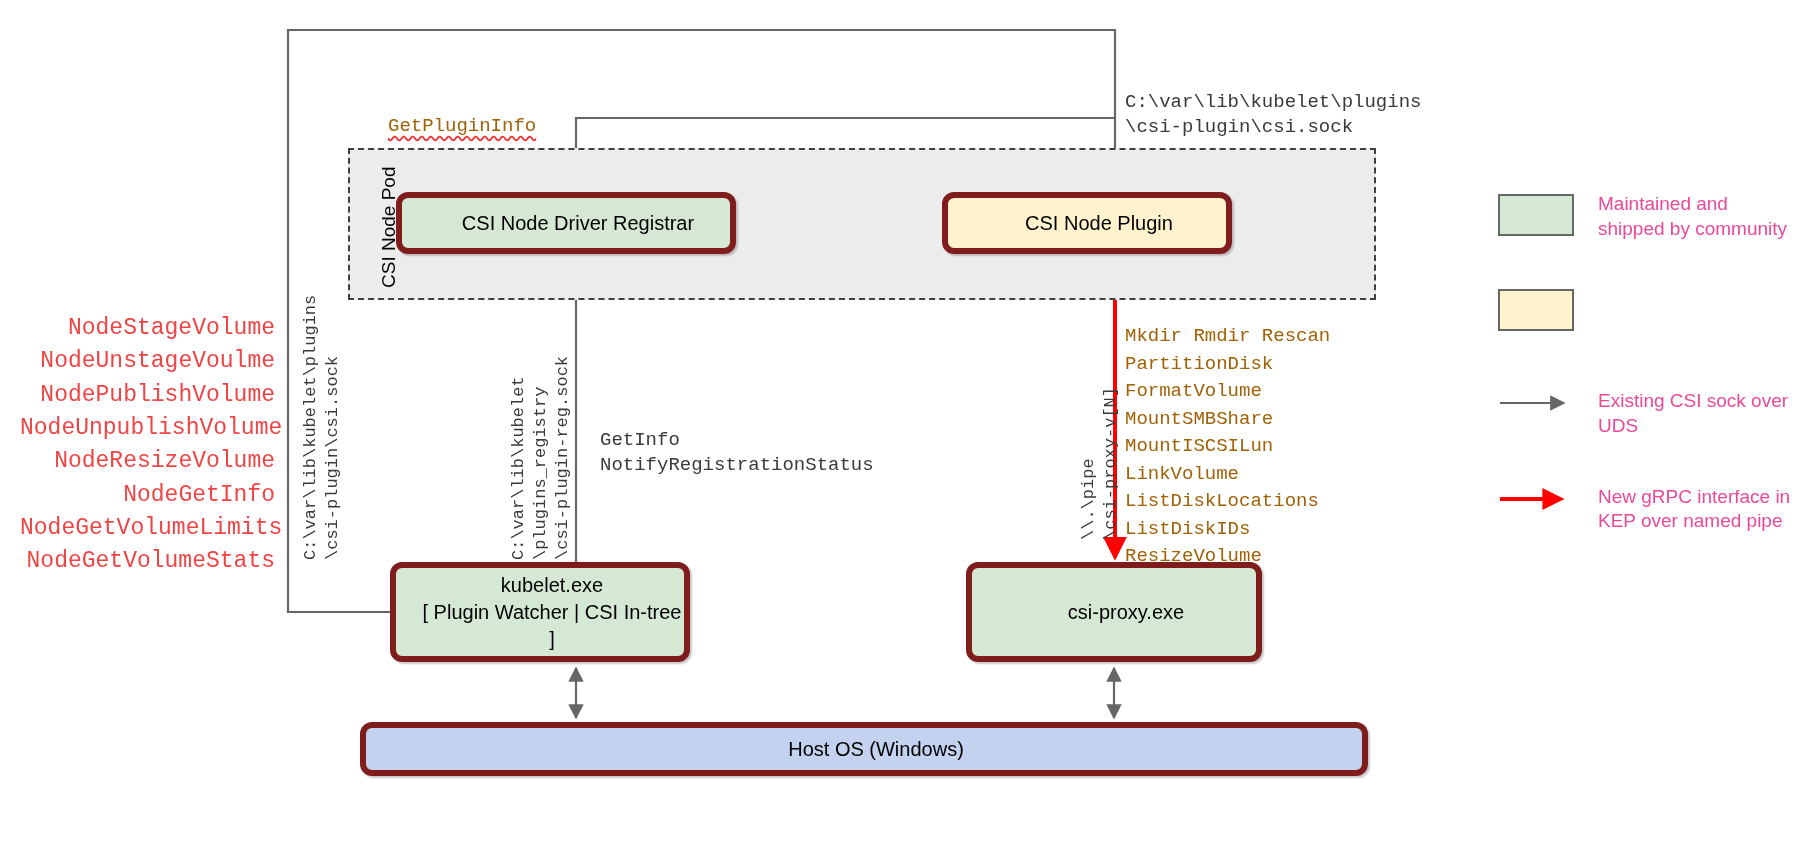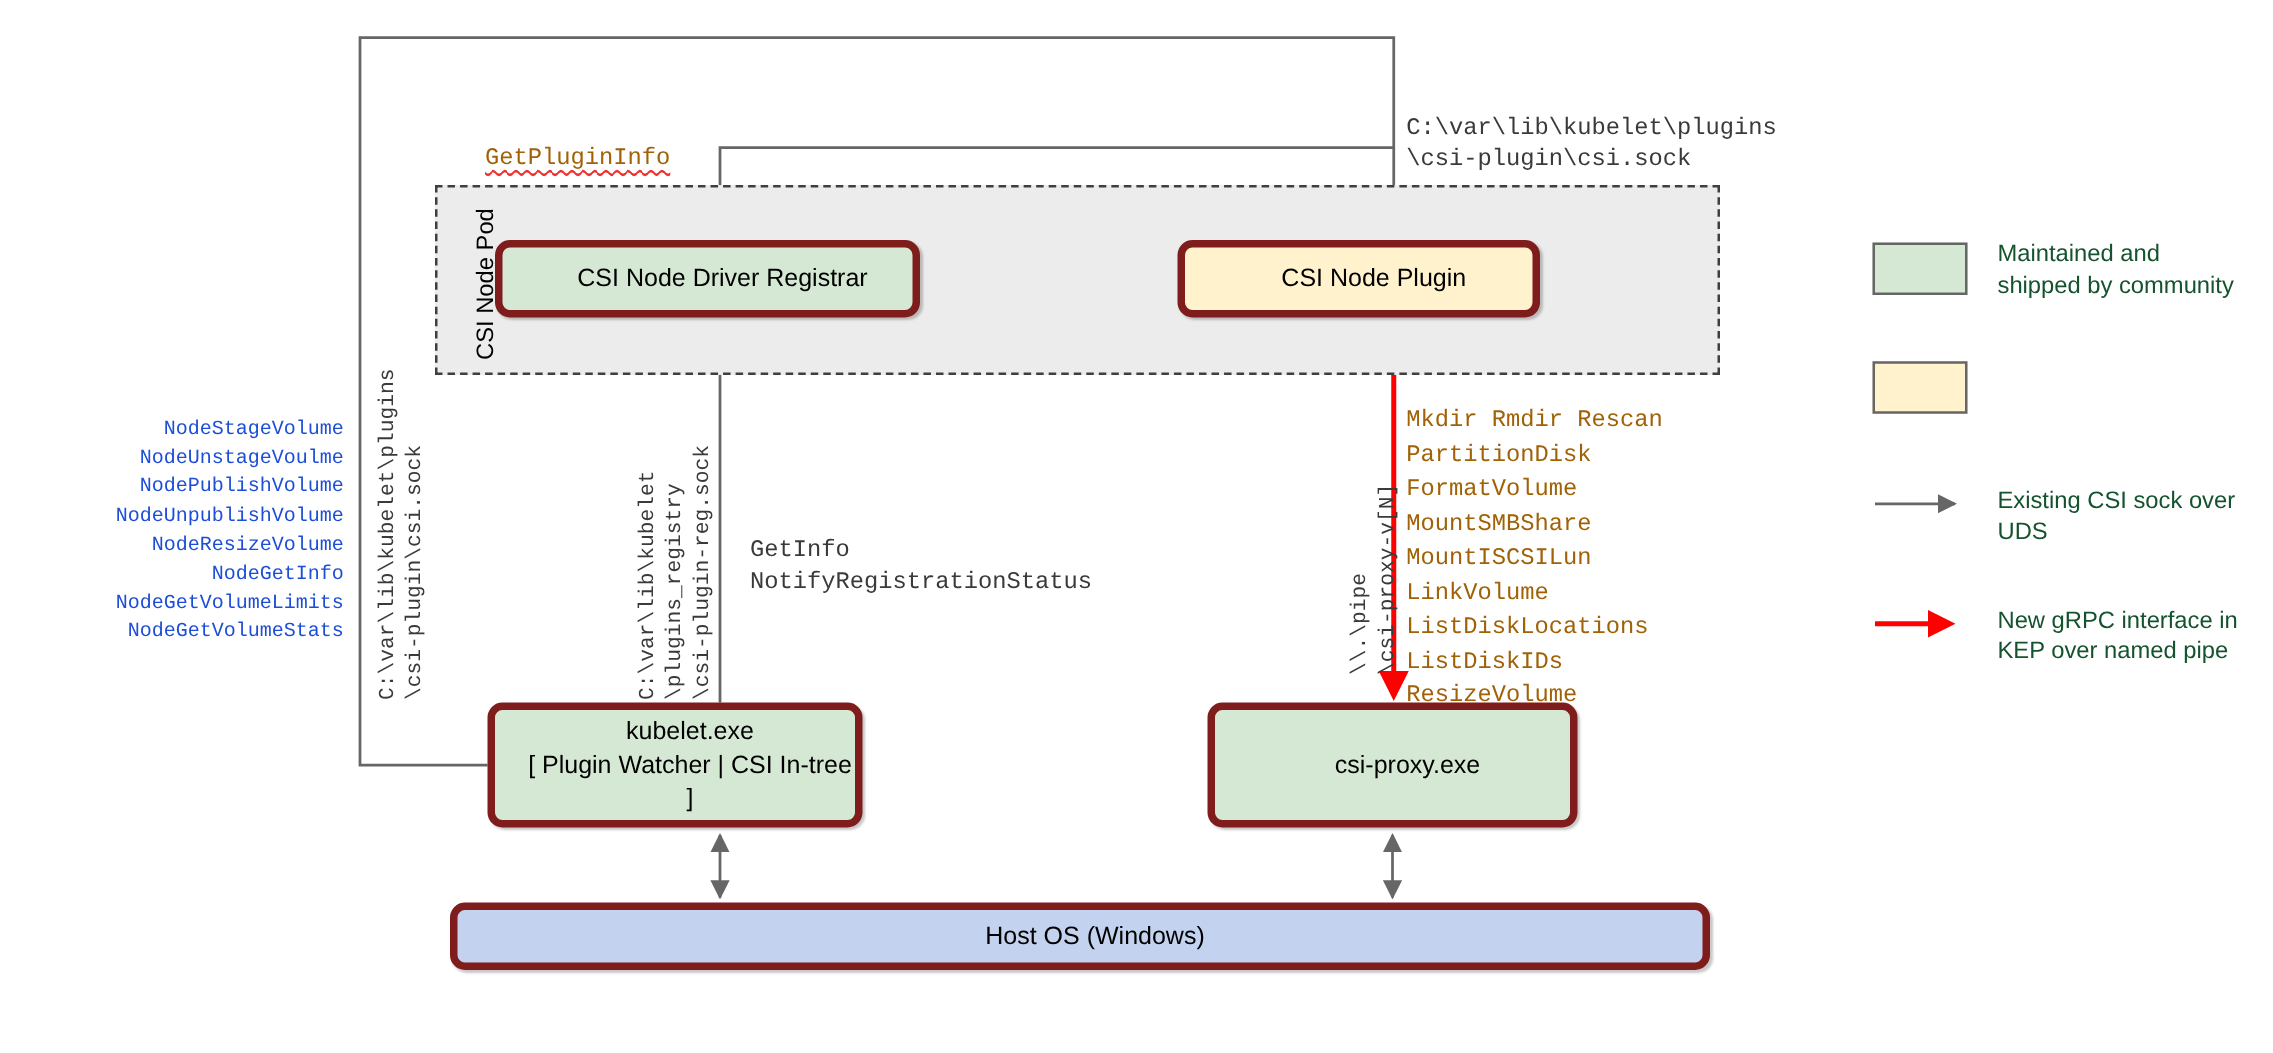--- a/index.html
+++ b/index.html
@@ -103,24 +103,24 @@
     text-decoration-skip-ink: none;
     text-underline-offset: 4px;
   }
   #lbl-plugin-path {
     left: 1125px;
     top: 90px;
     color: #3a3a3a;
   }
   #lbl-node-rpcs {
     left: 20px;
-    top: 332px;
+    top: 312px;
     width: 255px;
-    color: #1d4ed8;
-    font-size: 16px;
+    color: #ef4444;
+    font-size: 23px;
     line-height: 1.45;
   }
   #lbl-getinfo {
     left: 600px;
     top: 428px;
     color: #3a3a3a;
   }
   #lbl-proxy-rpcs {
     left: 1125px;
     top: 307px;
@@ -168,21 +168,21 @@
     width: 76px;
     height: 42px;
     border: 2px solid #666;
     box-sizing: border-box;
   }
   .swatch.green  { background: #d5e8d4; }
   .swatch.yellow { background: #fff2cc; }
   .legend-text {
     font-size: 19px;
     line-height: 1.3;
-    color: #14532d;
+    color: #ec4899;
     padding-top: 2px;
   }
   .legend-arrow {
     width: 76px;
     height: 24px;
     position: relative;
   }
   #legend-row-community { margin-bottom: 44px; }
   #legend-row-vendor    { margin-bottom: 56px; }
   #legend-row-existing  { margin-bottom: 44px; }

